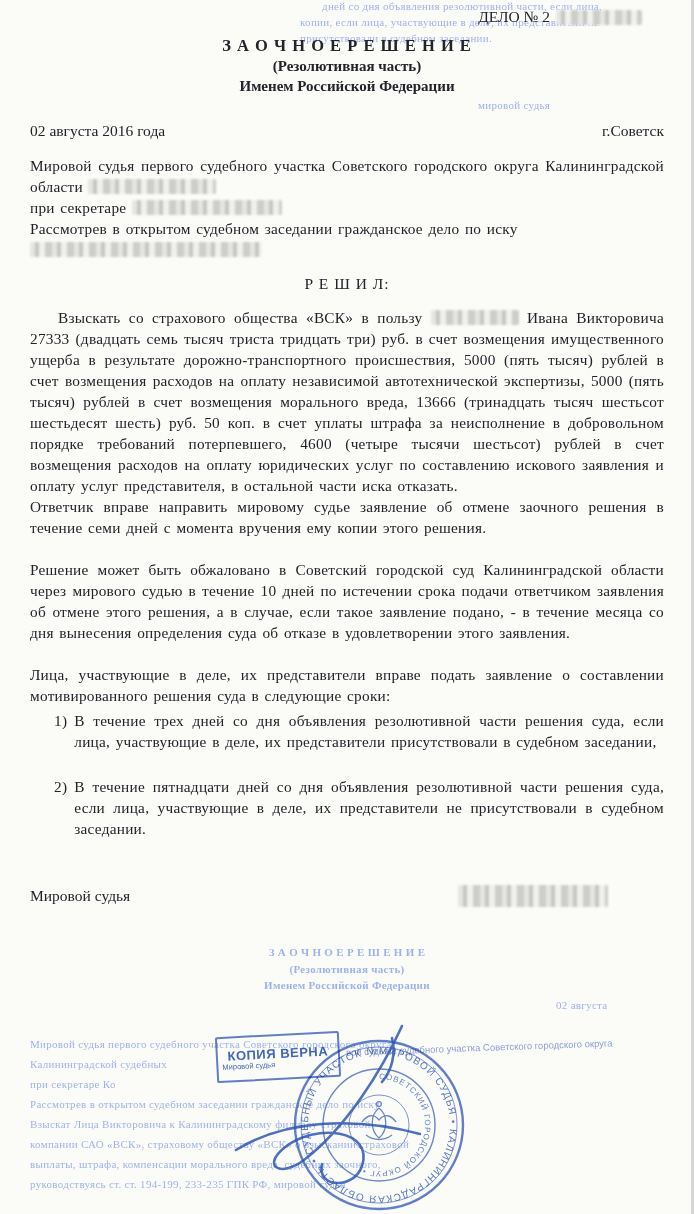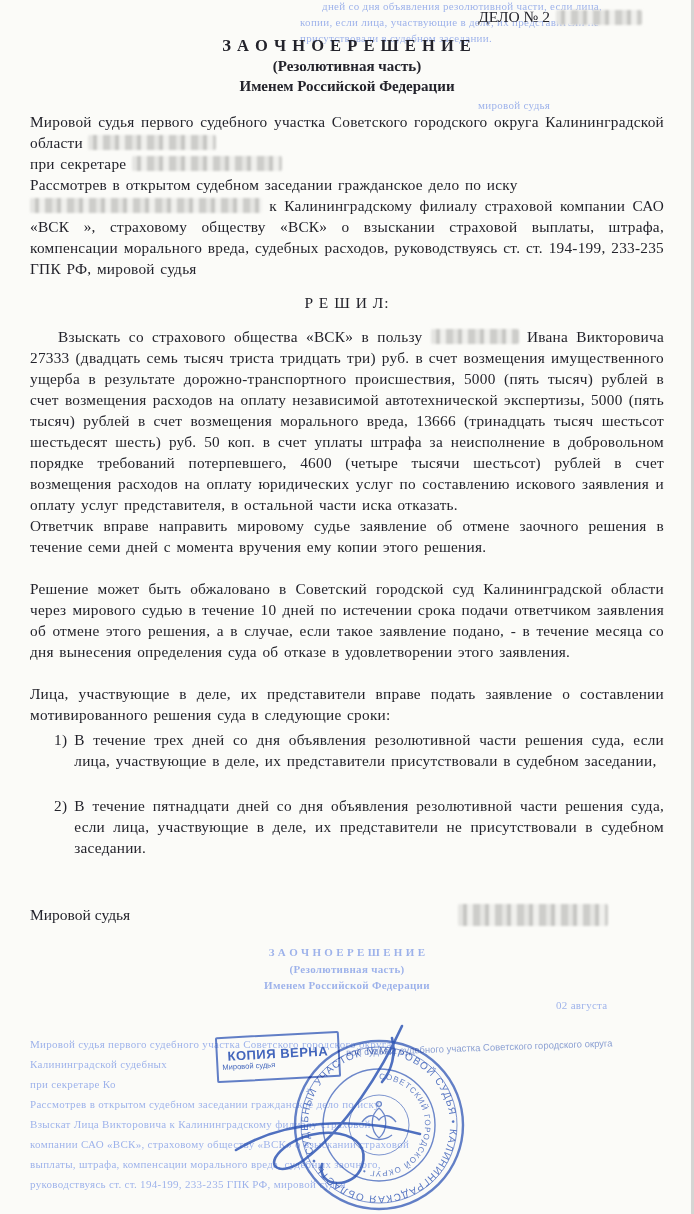--- a/index.html
+++ b/index.html
@@ -88,29 +88,32 @@
     <span>ДЕЛО № 2</span>
     <span class="redact" style="width:86px"></span>
   </div>
 
   <div class="title-block">
     <div class="title">З А О Ч Н О Е   Р Е Ш Е Н И Е</div>
     <div class="subtitle">(Резолютивная часть)</div>
     <div class="subtitle">Именем Российской Федерации</div>
   </div>
 
+  <div class="date-line">
+    <span>02 августа  2016 года</span>
+    <span>г.Советск</span>
+  </div>
 
   <p class="para intro">
     <span>Мировой судья первого судебного участка  Советского городского округа Калининградской области</span>
     <span class="redact" style="width:128px"></span><br>
     <span>при секретаре</span>
     <span class="redact" style="width:150px"></span><br>
     <span>Рассмотрев в открытом судебном заседании гражданское дело по иску</span><br>
     <span class="redact" style="width:232px"></span>
-    <span>к Калининградскому филиалу страховой компании САО «ВСК », страховому обществу «ВСК» о взыскании страховой выплаты, штрафа, компенсации морального вреда, судебных расходов, руководствуясь ст. ст. 194-199, 233-235 ГПК РФ, мировой судья</span>
   </p>
 
   <div class="heading">Р Е Ш И Л:</div>
 
   <p class="para indent">
     <span>Взыскать  со  страхового  общества  «ВСК»  в  пользу</span>
     <span class="redact" style="width:88px"></span>
     <span>Ивана Викторовича 27333 (двадцать семь тысяч триста тридцать три) руб. в счет возмещения  имущественного ущерба в результате  дорожно-транспортного происшествия,   5000 (пять тысяч)  рублей в счет возмещения расходов на оплату независимой автотехнической экспертизы, 5000 (пять тысяч) рублей в счет возмещения морального вреда, 13666 (тринадцать тысяч шестьсот шестьдесят шесть) руб. 50 коп. в счет уплаты штрафа за неисполнение в добровольном порядке требований потерпевшего, 4600 (четыре тысячи шестьсот) рублей в счет возмещения расходов на оплату юридических услуг по составлению искового заявления и оплату услуг представителя, в остальной части иска отказать.</span>
   </p>
 

